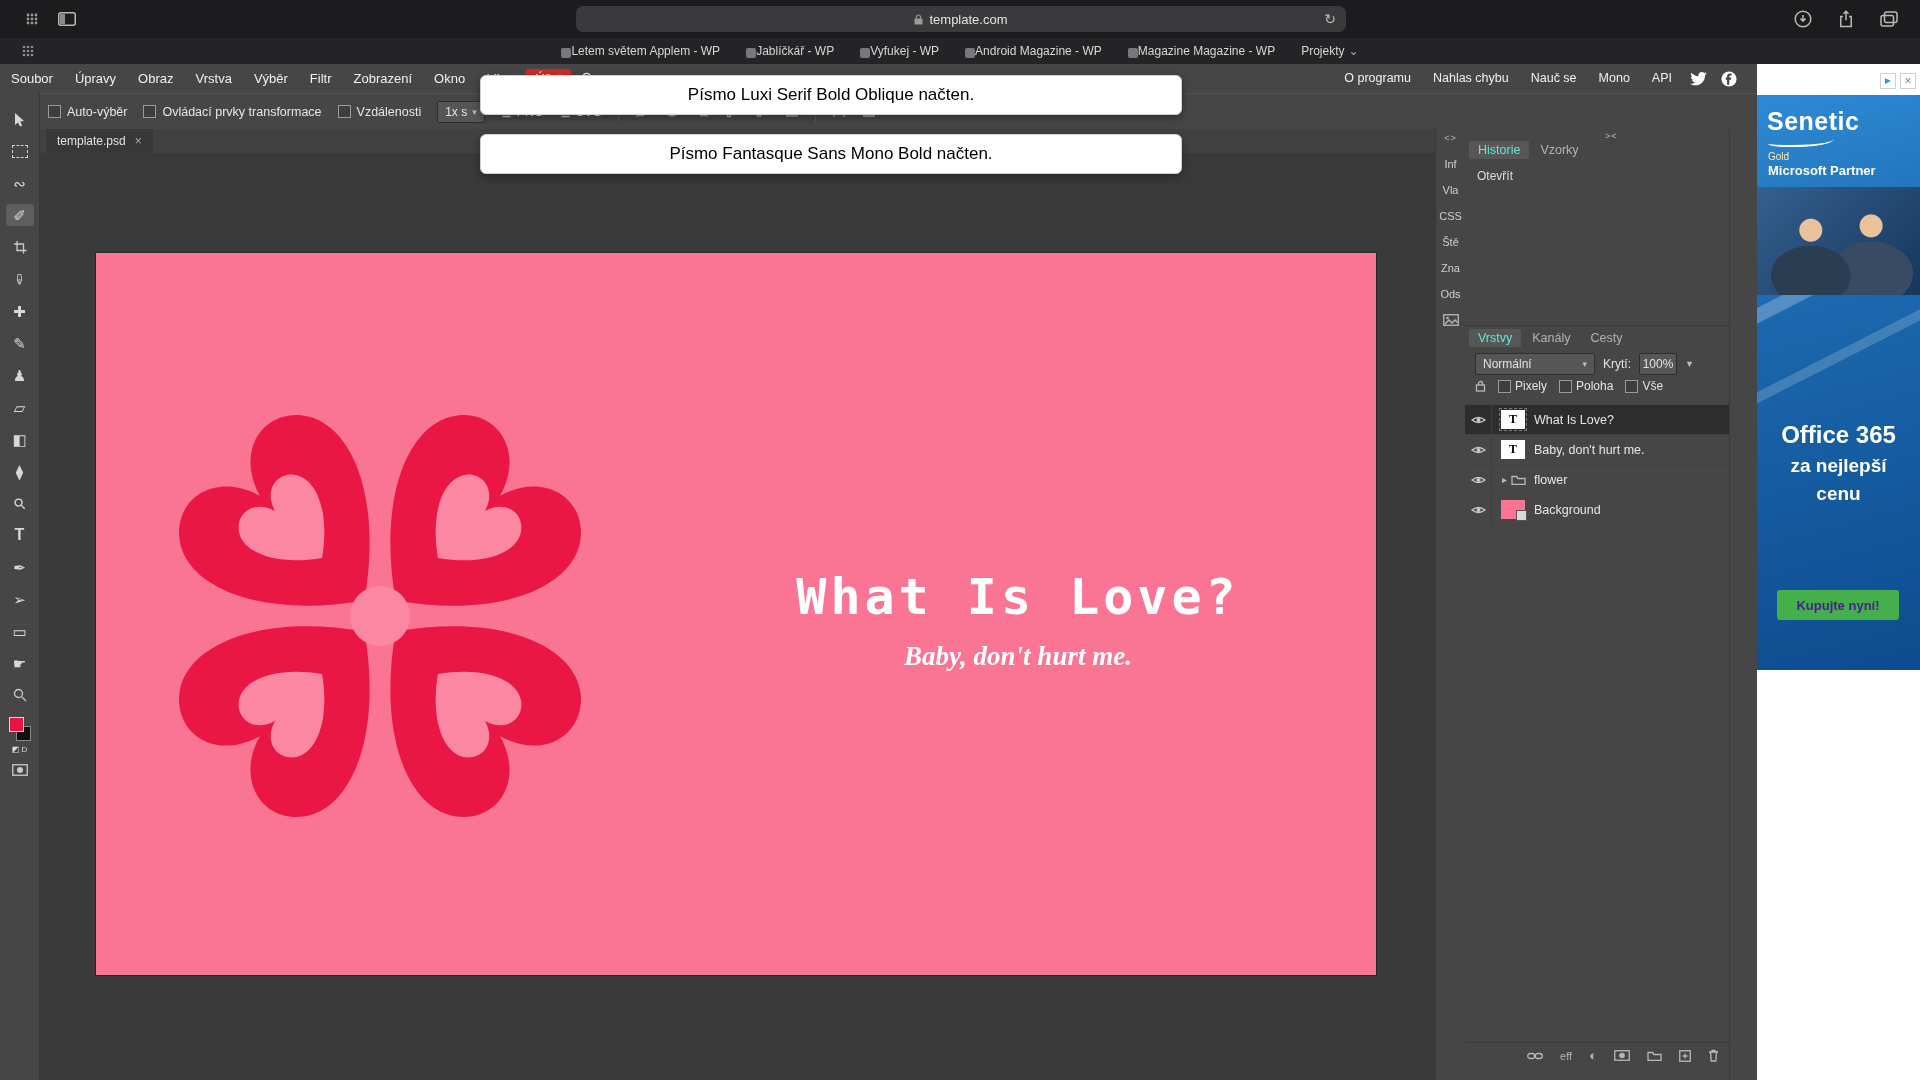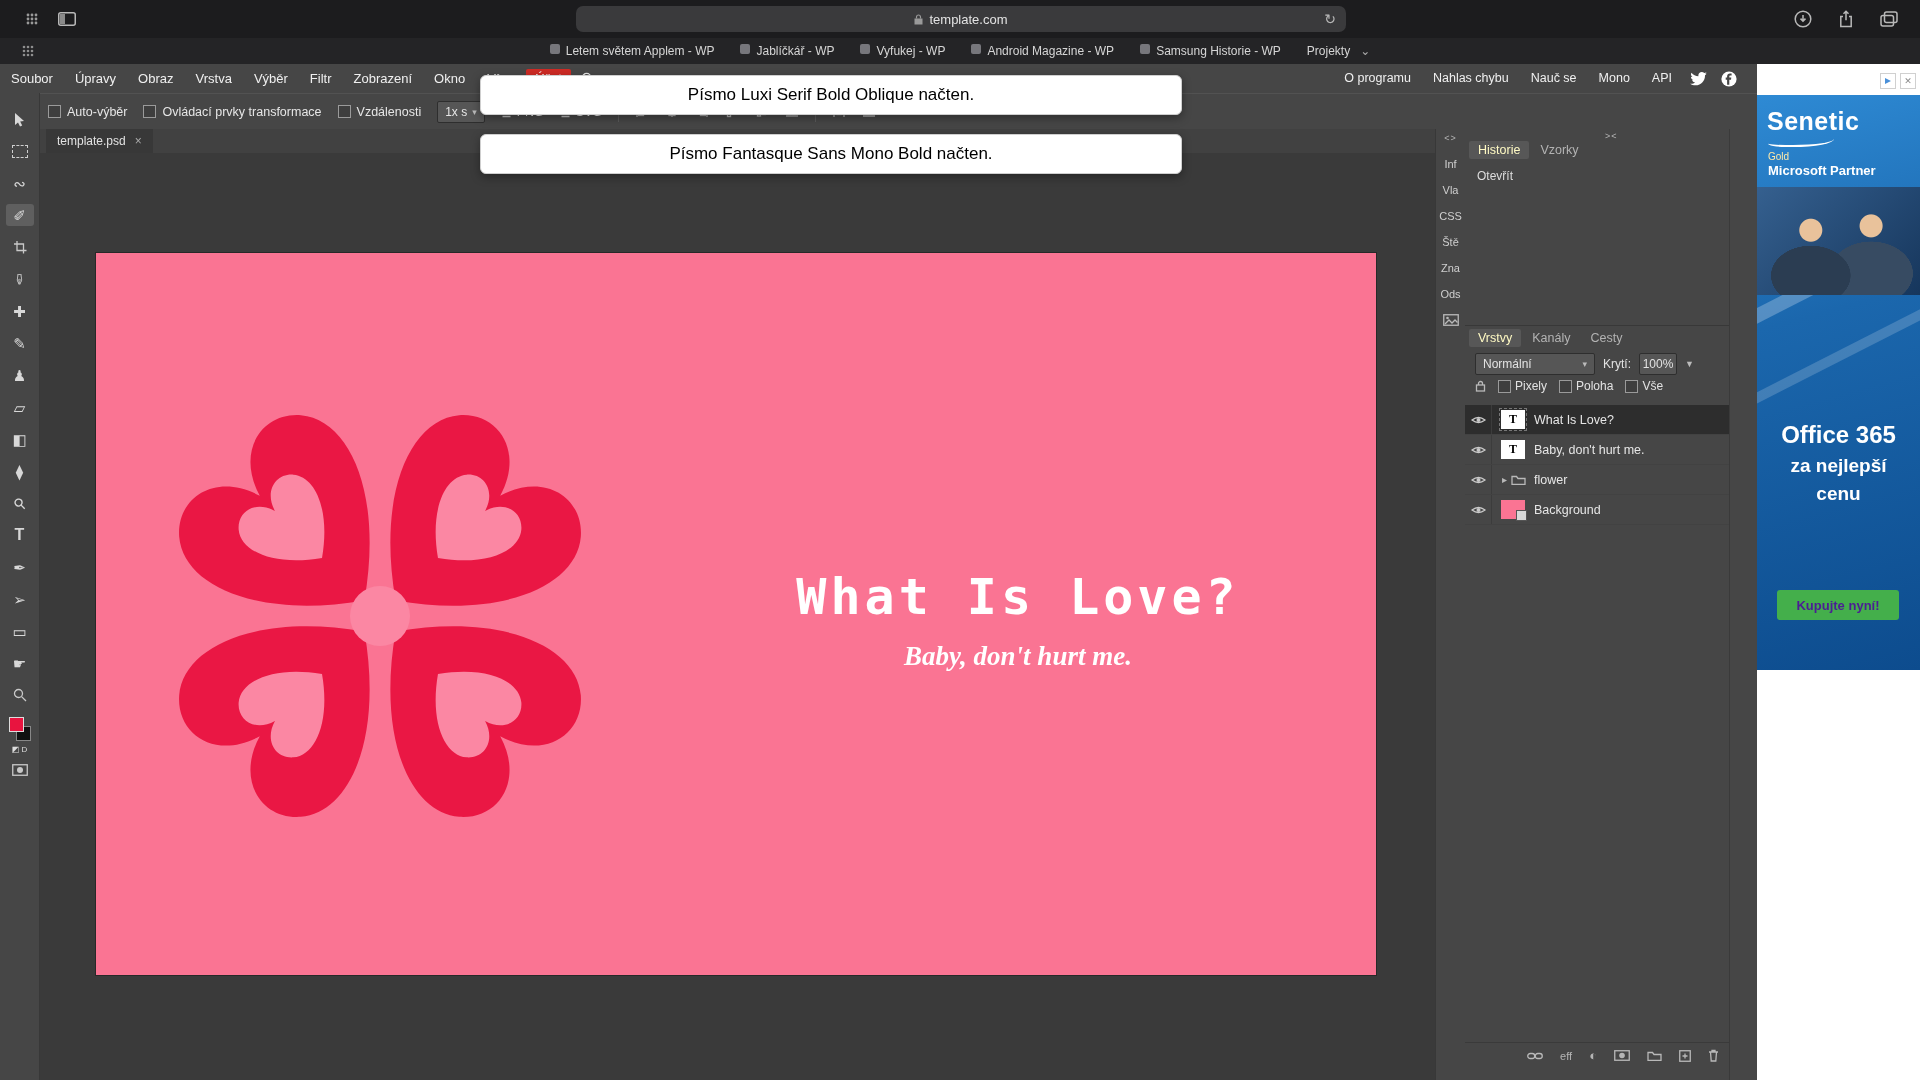--- a/index.html
+++ b/index.html
@@ -14,21 +14,21 @@
   .urlbar{position:absolute;left:576px;top:6px;width:770px;height:26px;background:#3a3a3c;
           border-radius:7px;display:flex;align-items:center;justify-content:center;gap:6px;
           color:#e3e3e3;font-size:13px;}
   .urlbar .reload{position:absolute;right:10px;color:#b8b8b8;font-size:14px;}
   .bt-right{position:absolute;right:22px;top:0;height:38px;display:flex;align-items:center;gap:26px;}
 
   .bookmarks{position:absolute;left:0;top:38px;width:1920px;height:26px;background:#242426;
              border-bottom:1px solid #141414;display:flex;align-items:center;justify-content:center;
              gap:26px;font-size:12px;color:#d6d6d6;}
   .bookmarks .apps{position:absolute;left:22px;top:7px;}
-  .bm{display:flex;align-items:flex-start;gap:6px;}
+  .bm{display:flex;align-items:flex-end;}
   .favicon{width:10px;height:10px;border-radius:2px;background:#77777c;display:inline-block;}
   .chev:after{content:"⌄";margin-left:4px;color:#aaa;}
 
   
   .app{position:absolute;left:0;top:64px;width:1628px;height:1016px;background:#3a3a3a;}
   .menubar{position:absolute;left:0;top:0;width:1757px;height:29px;background:#464646;
            display:flex;align-items:center;color:#f0f0f0;font-size:13px;}
   .menubar .mi{padding:0 11px;line-height:29px;}
   .menubar .account{background:#cf2b25;color:#fff;border-radius:2px;padding:2px 9px;margin-left:2px;}
   .menubar .search{margin-left:10px;}
@@ -80,21 +80,21 @@
          color:#cfcfcf;font-size:11px;padding-top:4px;box-sizing:border-box;}
   .strip .collapse{font-size:9px;color:#b5b5b5;margin-bottom:8px;letter-spacing:1px;}
   .strip .sp{height:18px;margin:4px 0;display:flex;align-items:center;}
   .panels{position:absolute;left:1465px;top:65px;width:292px;height:951px;background:#464646;}
   .panel-col{position:absolute;left:0;top:0;width:264px;height:951px;border-right:1px solid #3a3a3a;}
 
   .hist{position:absolute;left:0;top:0;width:264px;height:196px;border-bottom:1px solid #383838;}
   .hist .collapse{position:absolute;left:140px;top:2px;font-size:9px;color:#b5b5b5;letter-spacing:1px;}
   .ptabs{position:absolute;left:4px;display:flex;gap:2px;font-size:12.5px;}
   .ptab{padding:2px 9px;color:#b3b3b3;}
-  .ptab.on{color:#fef9c3;background:#575757;border-radius:2px;}
+  .ptab.on{color:#5eead4;background:#575757;border-radius:2px;}
   .hist .ptabs{top:12px;}
   .hist-entry{position:absolute;left:12px;top:40px;color:#ddd;font-size:12px;}
 
   .layersp{position:absolute;left:0;top:196px;width:264px;height:755px;}
   .layersp .ptabs{top:4px;}
   .blendrow{position:absolute;left:10px;top:28px;display:flex;align-items:center;gap:8px;
             color:#e2e2e2;font-size:12px;}
   .blendrow .dd{width:104px;justify-content:space-between;}
   .opac{width:36px;height:20px;background:#565656;border:1px solid #2e2e2e;border-radius:2px;
         display:flex;align-items:center;justify-content:center;font-size:12px;}
@@ -245,21 +245,21 @@
   <span class="bm">
       <span class="favicon"></span>
       <span>Vyfukej - WP</span>
     </span>
   <span class="bm">
       <span class="favicon"></span>
       <span>Android Magazine - WP</span>
     </span>
   <span class="bm">
       <span class="favicon"></span>
-      <span>Samsung Historie - WP</span>
+      <span>Magazine Magazine - WP</span>
     </span>
   <span class="bm chev">
       <span>Projekty</span>
     </span>
 </div>
 
 <div class="app">
 
   <div class="menubar">
     <span class="mi">Soubor</span>

